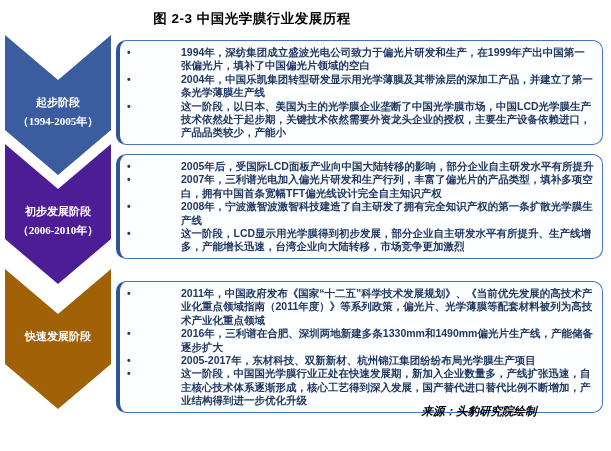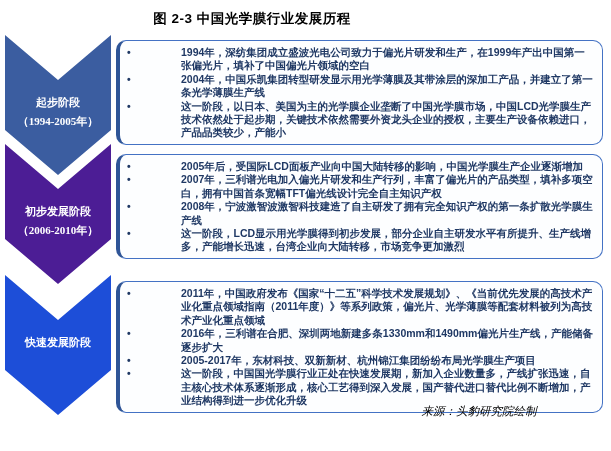--- a/index.html
+++ b/index.html
@@ -26,21 +26,21 @@
     border:1.5px solid #4472C4; border-left:4px solid #2F5597;
     border-radius:10px;
     padding:5px 7px 4px 7px;
     color:#1F3864; font-size:10.5px; line-height:13.4px; font-weight:600;
   }
   .bullet { display:flex; }
   .dot { flex:none; width:10px; text-align:left; }
   .btext { flex:1;margin-left:44px; }
   .source {
     position:absolute; top:404px; right:22px; width:220px; text-align:center;
-    font-style:italic; font-size:11.5px; color:#000000; font-weight:400;
+    font-style:italic; font-size:11.5px; color:#000000; font-weight:700;
     font-family:"Liberation Serif", serif;
   }
 </style>
 </head>
 <body>
 
 <div class="canvas">
 
   <div class="title">图 2-3 中国光学膜行业发展历程</div>
 
@@ -67,37 +67,37 @@
 
   <div class="arrow" style="top: 144px; background-color: #4c1d95;">
     <div class="arrow-label">
       <div>初步发展阶段</div>
       <div>（2006-2010年）</div>
     </div>
   </div>
   <div class="box" style="top:154px; min-height:93px;">
     <div class="bullet">
       <span class="dot">•</span>
-      <span class="btext">2005年后，受国际LCD面板产业向中国大陆转移的影响，中国光学膜生产企业逐渐增加</span>
+      <span class="btext">2005年后，受国际LCD面板产业向中国大陆转移的影响，部分企业自主研发水平有所提升</span>
     </div>
     <div class="bullet">
       <span class="dot">•</span>
       <span class="btext">2007年，三利谱光电加入偏光片研发和生产行列，丰富了偏光片的产品类型，填补多项空白，拥有中国首条宽幅TFT偏光线设计完全自主知识产权</span>
     </div>
     <div class="bullet">
       <span class="dot">•</span>
       <span class="btext">2008年，宁波激智波激智科技建造了自主研发了拥有完全知识产权的第一条扩散光学膜生产线</span>
     </div>
     <div class="bullet">
       <span class="dot">•</span>
       <span class="btext">这一阶段，LCD显示用光学膜得到初步发展，部分企业自主研发水平有所提升、生产线增多，产能增长迅速，台湾企业向大陆转移，市场竞争更加激烈</span>
     </div>
   </div>
 
-  <div class="arrow" style="top: 275px; background-color: #1d4ed8; padding-left: 36px;">
+  <div class="arrow" style="top: 269px; background-color: #a16207; padding-left: 36px;">
     <div class="arrow-label">
       <div>快速发展阶段</div>
     </div>
   </div>
   <div class="box" style="top:281px; min-height:99px;">
     <div class="bullet">
       <span class="dot">•</span>
       <span class="btext">2011年，中国政府发布《国家“十二五”科学技术发展规划》、《当前优先发展的高技术产业化重点领域指南（2011年度）》等系列政策，偏光片、光学薄膜等配套材料被列为高技术产业化重点领域</span>
     </div>
     <div class="bullet">

